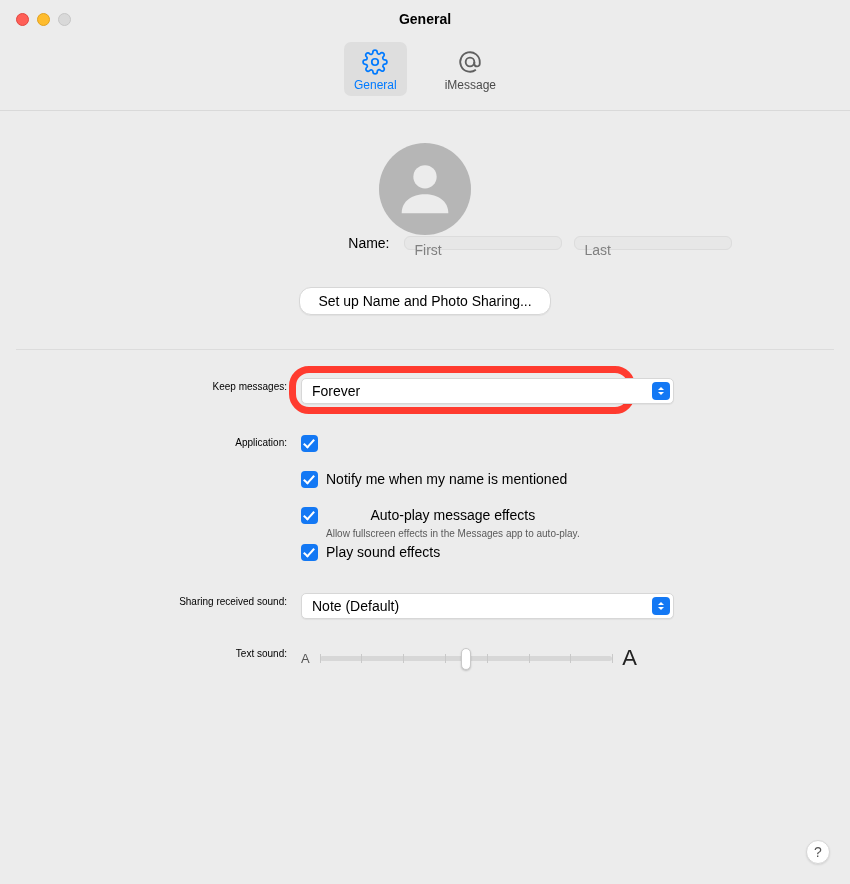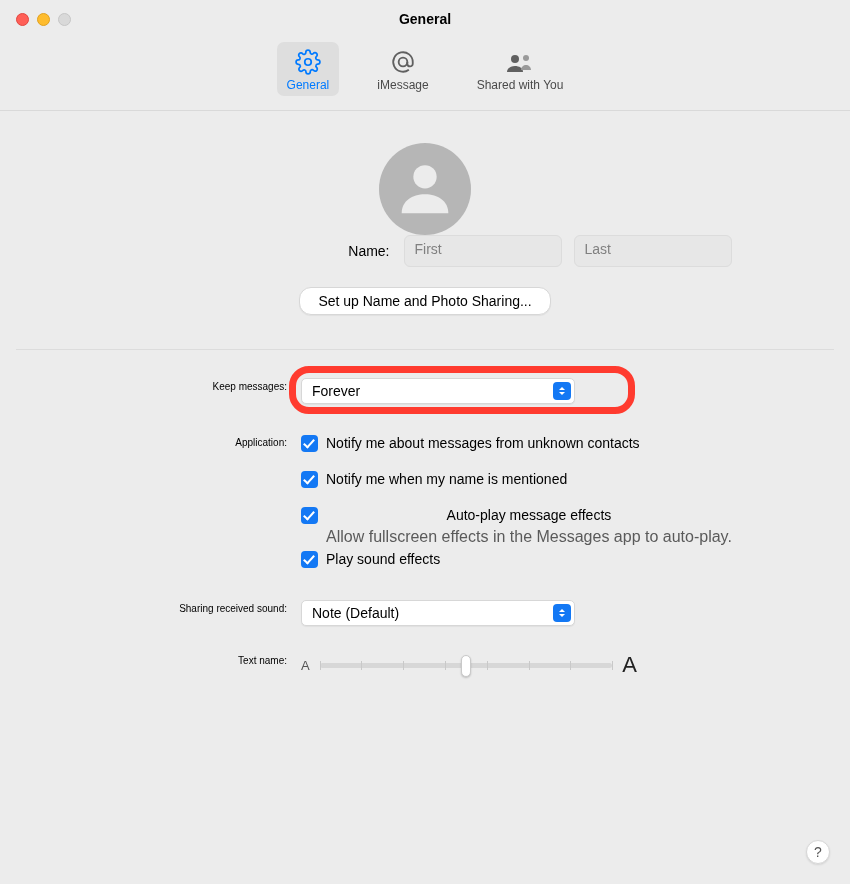--- a/index.html
+++ b/index.html
@@ -85,38 +85,39 @@
     text-align: right;
     padding-right: 14px;
     font-size: 14px;
   }
   .form-row .field-col {
     flex: 1;
     display: flex;
     gap: 12px;
   }
   .text-input {
-    height: 32px;
+    height: 14px;
     width: 158px;
     background: #e7e7e7;
     border: 1px solid #dcdcdc;
     border-radius: 6px;
     padding: 0 10px;
     font-size: 14px;
     color: #808080;
     line-height: 26px;
   }
   .mac-button {
     background: #fff;
     border: 1px solid #d7d7d7;
     border-radius: 12px;
     font-size: 14px;
     padding: 5px 18px;
     box-shadow: 0 1px 1px rgba(0,0,0,0.05);
     cursor: pointer;
+    margin-top: 16px;
   }
   .divider {
     border-top: 1px solid #dcdcdc;
     margin: 34px 0 28px;
   }
   
   .setting-row {
     display: flex;
     margin-bottom: 16px;
   }
@@ -129,21 +130,21 @@
   }
   .setting-value {
     flex: 1;
     position: relative;
   }
   .mac-select {
     background: #fff;
     border: 1px solid #d7d7d7;
     border-radius: 5px;
     height: 26px;
-    width: 274px;
+    width: 373px;
     padding: 0 30px 0 10px;
     font-size: 14px;
     display: flex;
     align-items: center;
     position: relative;
     cursor: pointer;
     box-shadow: 0 1px 1px rgba(0,0,0,0.05);
   }
   .mac-select .caret {
     position: absolute;
@@ -189,21 +190,21 @@
   .mac-checkbox::after {
     content: "";
     position: absolute;
     left: 5px; top: 1.5px;
     width: 4px; height: 9px;
     border: solid #fff;
     border-width: 0 2px 2px 0;
     transform: rotate(42deg);
   }
   .check-text { line-height: 18px; }
-  .check-sub { font-size: 16px; color: #5a5a5a; margin-top: 4px; }
+  .check-sub { font-size: 10px; color: #5a5a5a; margin-top: 4px; }
   .slider-wrap {
     display: flex;
     align-items: center;
     gap: 10px;
     width: 336px;
   }
   .slider-a-small { font-size: 13px; color: #555; }
   .slider-a-large { font-size: 22px; color: #222; }
   .slider-track {
     flex: 1;
@@ -266,31 +267,20 @@
     <div class="tb-label">General</div>
   </div>
   <div class="toolbar-item">
     <div class="tb-icon">
       <svg width="26" height="26" viewBox="0 0 24 24" fill="none" stroke="#606060" stroke-width="1.7">
         <circle cx="12" cy="12" r="4" fill="none"></circle>
         <path d="M16 12v1.5a2.5 2.5 0 0 0 5 0V12a9 9 0 1 0-3.6 7.2" fill="none"></path>
       </svg>
     </div>
     <div class="tb-label">iMessage</div>
-  </div>
-  <div class="toolbar-item">
-    <div class="tb-icon">
-      <svg width="30" height="26" viewBox="0 0 30 24">
-        <circle cx="10" cy="9" r="4" fill="#606060"></circle>
-        <path d="M2 22c0-4 4-6 8-6s8 2 8 6" fill="#606060"></path>
-        <circle cx="21" cy="8" r="3" fill="#9a9a9a"></circle>
-        <path d="M16 20c0-3 2.5-5 5-5s5 2 5 5" fill="#9a9a9a"></path>
-      </svg>
-    </div>
-    <div class="tb-label">Shared with You</div>
   </div>
 </div>
 
 <div class="content">
 
   <div class="avatar-block">
     <div class="avatar">
       <span>
         <svg viewBox="0 0 24 24" width="70" height="70">
           <circle cx="12" cy="8.5" r="4" fill="#ececec"></circle>
@@ -323,21 +313,20 @@
         <span class="caret"></span>
       </div>
     </div>
   </div>
 
   <div class="setting-row" style="margin-bottom:0;">
     <div class="setting-label">Application:</div>
     <div class="setting-value">
       <div class="checkbox-row">
         <div class="mac-checkbox"></div>
-        <div class="check-text">Notify me about messages from unknown contacts</div>
       </div>
       <div class="checkbox-row">
         <div class="mac-checkbox"></div>
         <div class="check-text">Notify me when my name is mentioned</div>
       </div>
       <div class="checkbox-row" style="margin-bottom:4px;text-align:center;">
         <div class="mac-checkbox"></div>
         <div>
           <div class="check-text">Auto-play message effects</div>
           <div class="check-sub">Allow fullscreen effects in the Messages app to auto-play.</div>
@@ -354,21 +343,21 @@
     <div class="setting-label">Sharing received sound:</div>
     <div class="setting-value">
       <div class="mac-select">
         <span>Note (Default)</span>
         <span class="caret"></span>
       </div>
     </div>
   </div>
 
   <div class="setting-row" style="margin-top:26px;">
-    <div class="setting-label">Text name:</div>
+    <div class="setting-label">Text sound:</div>
     <div class="setting-value">
       <div class="slider-wrap">
         <span class="slider-a-small">A</span>
         <div class="slider-track">
           <div class="tick" style="left:0%"></div>
           <div class="tick" style="left:14.28%"></div>
           <div class="tick" style="left:28.56%"></div>
           <div class="tick" style="left:42.84%"></div>
           <div class="tick" style="left:57.12%"></div>
           <div class="tick" style="left:71.4%"></div>

